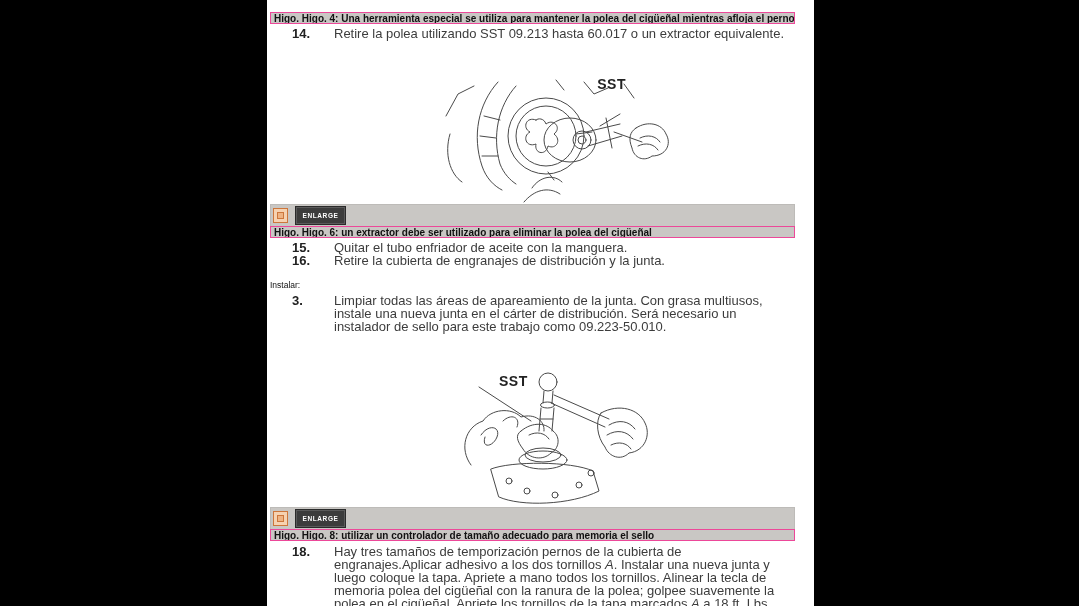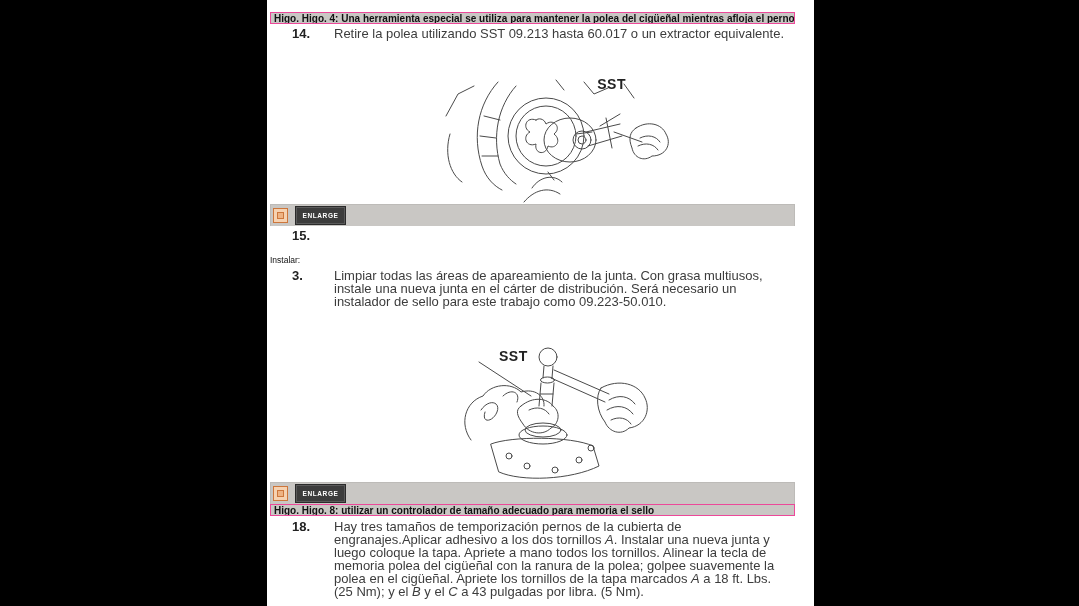--- a/index.html
+++ b/index.html
@@ -104,23 +104,29 @@
     </svg>
   </div>
 
   <div class="enlargerow">
     <span class="linkicon">
         <span class="inner"></span>
       </span>
     <div class="enlargebtn">ENLARGE</div>
   </div>
 
+  <div class="figbar">Higo. Higo. 6: un extractor debe ser utilizado para eliminar la polea del cigüeñal</div>
 
   <div class="steprow">
     <span class="stepnum">15.</span>
+    <span class="steptext">Quitar el tubo enfriador de aceite con la manguera.</span>
+  </div>
+  <div class="steprow" style="margin-top:0">
+    <span class="stepnum">16.</span>
+    <span class="steptext">Retire la cubierta de engranajes de distribución y la junta.</span>
   </div>
 
   <div class="heading">Instalar:</div>
 
   <div class="steprow">
     <span class="stepnum">3.</span>
     <span class="steptext">Limpiar todas las áreas de apareamiento de la junta. Con grasa multiusos, instale una nueva junta en el cárter de distribución. Será necesario un instalador de sello para este trabajo como 09.223-50.010.</span>
   </div>
 
   <div class="figwrap two">

